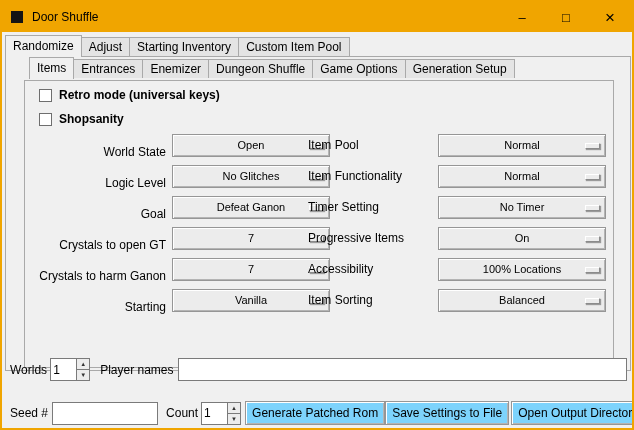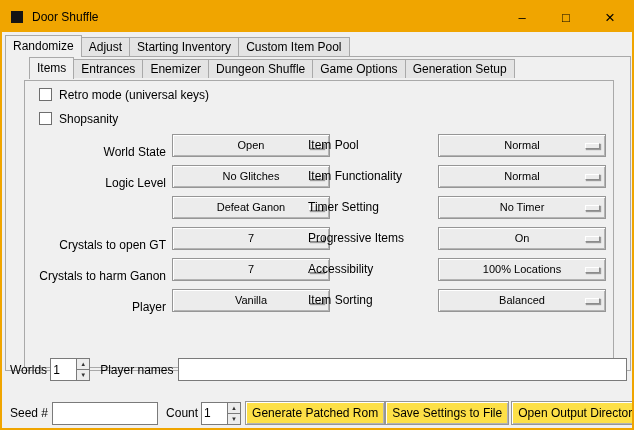--- a/index.html
+++ b/index.html
@@ -23,21 +23,21 @@
   .inner-pane { left:22px; top:78px; width:590px; height:288px; }
   
   .tabbar { position:absolute; display:flex; align-items:flex-end; z-index:5; }
   .outer-tabs { left:3px; top:33px; height:22px; }
   .inner-tabs { left:27px; top:55px; height:22px; }
   .tab { font-size:12px; padding:0 7px; background:#e4e4e4; border:1px solid #a9a9a9; border-bottom:none;
          height:19px; line-height:18px; margin-bottom:1px; white-space:nowrap; }
   .tab + .tab { margin-left:-1px;text-align:center; }
   .tab.active { background:#f0f0f0; height:22px; line-height:20px; margin-bottom:0; position:relative; z-index:6; }
   
-  .check-row { position:absolute; left:37px; height:14px; display:flex; align-items:flex-start; z-index:3; }
+  .check-row { position:absolute; left:37px; height:14px; display:flex; align-items:flex-end; z-index:3;font-weight:bold; }
   .checkbox { width:13px; height:13px; background:#fff; border:1px solid #6e6e6e; margin-right:7px; }
   .check-label { font-size:12px; }
   
   .row { position:absolute; left:0; width:100%; height:23px; z-index:3; }
   .lbl { position:absolute; font-size:12px; line-height:23px; }
   .lbl-l { left:4px; width:160px; text-align:right;margin-top:7px; }
   .lbl-r { left:306px; width:124px; text-align:left; }
   .dd { position:absolute; height:23px; background:#ececec; border:1px solid #969696;
         box-shadow: inset 1px 1px 0 #ffffff, inset -1px -1px 0 #b4b4b4; }
   .dd-l { left:170px; width:158px; }
@@ -53,21 +53,21 @@
   .brow-b { left:8px; right:5px; top:399px; height:24px; }
   .blabel { font-size:12px; white-space:nowrap; }
   .txt { background:#fff; border:1px solid #7a7a7a; font-size:12px; padding:0 3px; height:23px; font-family:inherit; }
   .spin { display:flex; height:23px; flex:0 0 auto; }
   .spin-input { width:26px; height:23px; background:#fff; border:1px solid #7a7a7a; border-right:none;
                 font-size:12px; padding:0 2px; font-family:inherit; }
   .spin-btns { width:14px; height:23px; display:flex; flex-direction:column; }
   .spin-up, .spin-down { flex:1; background:#ececec; border:1px solid #7a7a7a; font-size:6px;
                          display:flex; align-items:center; justify-content:center; color:#333; }
   .spin-down { border-top:none; }
-  .btn { height:24px; background:#fde047; border:1px solid #969696;
+  .btn { height:24px; background:#7dd3fc; border:1px solid #969696;
          box-shadow: inset 1px 1px 0 #ffffff, inset -1px -1px 0 #b4b4b4;
          font-size:12px; padding:0 6px; display:flex; align-items:center; justify-content:center;
          white-space:nowrap; font-family:inherit; }
 </style>
 </head>
 <body>
 
 <div class="window">
 
   <div class="titlebar">
@@ -134,20 +134,21 @@
       <span class="dd-ind"></span>
     </div>
     <span class="lbl lbl-r">Item Functionality</span>
     <div class="dd dd-r">
       <span class="dd-value">Normal</span>
       <span class="dd-ind"></span>
     </div>
   </div>
 
   <div class="row" style="top:194px">
+    <span class="lbl lbl-l">Goal</span>
     <div class="dd dd-l">
       <span class="dd-value">Defeat Ganon</span>
       <span class="dd-ind"></span>
     </div>
     <span class="lbl lbl-r">Timer Setting</span>
     <div class="dd dd-r">
       <span class="dd-value">No Timer</span>
       <span class="dd-ind"></span>
     </div>
   </div>
@@ -172,21 +173,21 @@
       <span class="dd-ind"></span>
     </div>
     <span class="lbl lbl-r">Accessibility</span>
     <div class="dd dd-r">
       <span class="dd-value">100% Locations</span>
       <span class="dd-ind"></span>
     </div>
   </div>
 
   <div class="row" style="top:287px">
-    <span class="lbl lbl-l">Player</span>
+    <span class="lbl lbl-l">Starting</span>
     <div class="dd dd-l">
       <span class="dd-value">Vanilla</span>
       <span class="dd-ind"></span>
     </div>
     <span class="lbl lbl-r">Item Sorting</span>
     <div class="dd dd-r">
       <span class="dd-value">Balanced</span>
       <span class="dd-ind"></span>
     </div>
   </div>

